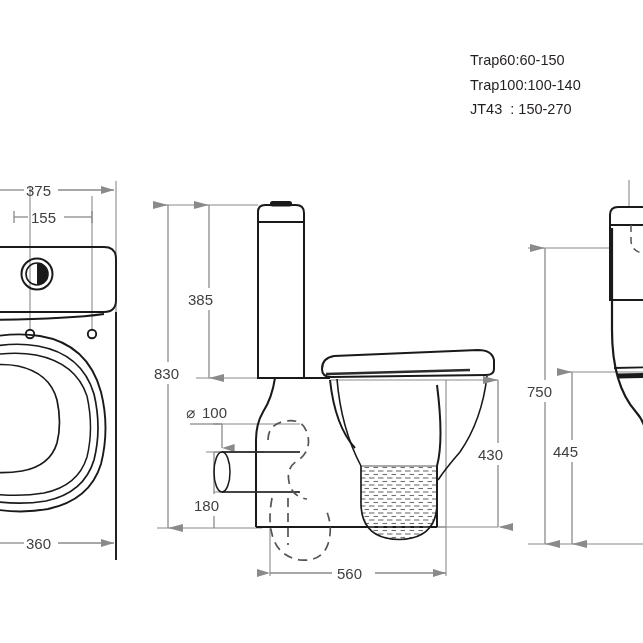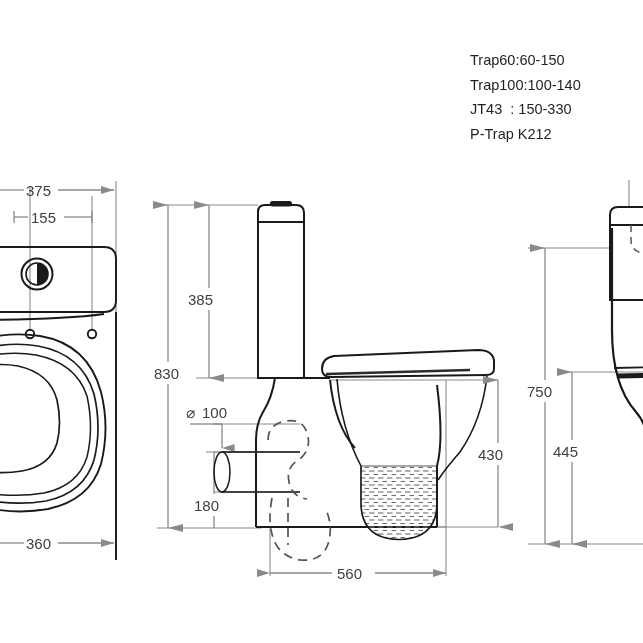--- a/index.html
+++ b/index.html
@@ -245,17 +245,16 @@
         <text class="dimtext" x="553" y="457">445</text>
       </g>
     </g>
 
     </g>
   </svg>
 
   <div class="notes">
     <div>Trap60:60-150</div>
     <div>Trap100:100-140</div>
-    <div>JT43  : 150-330</div>
-    <div>P-Trap K212</div>
+    <div>JT43  : 150-270</div>
   </div>
 
 </div>
 
 </body></html>

